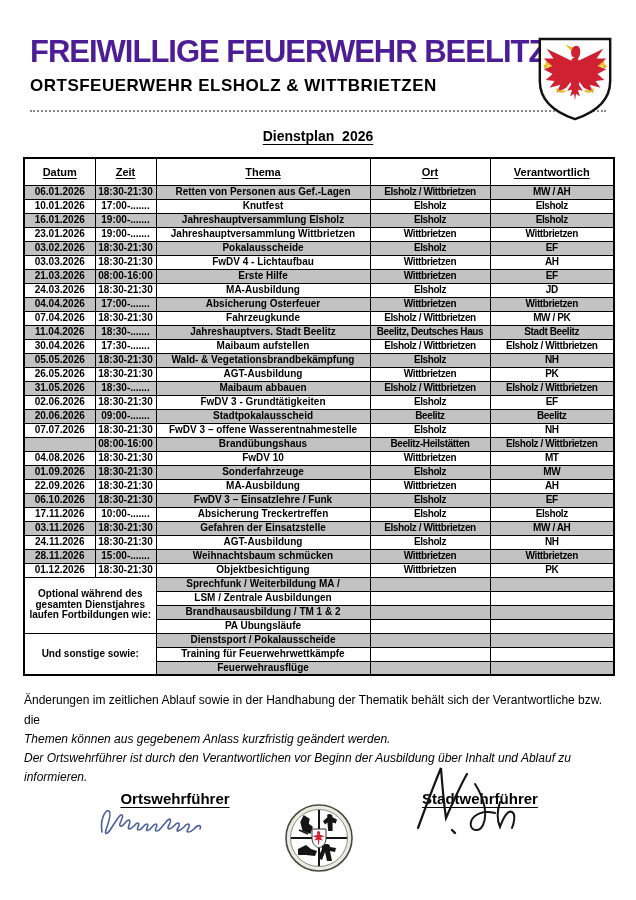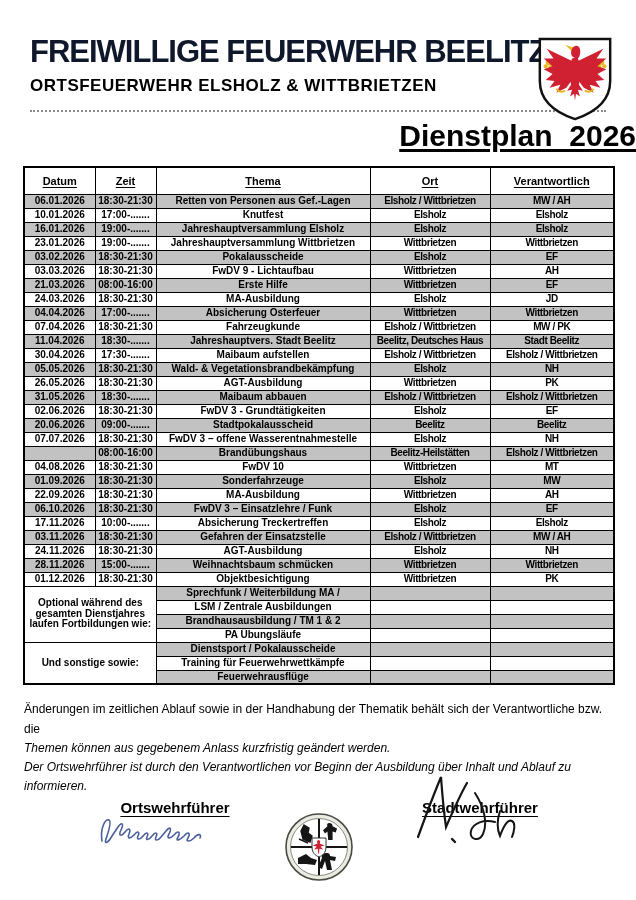--- a/index.html
+++ b/index.html
@@ -7,36 +7,36 @@
   body {
     width:636px; height:900px;
     font-family:"Liberation Sans", sans-serif;
     color:#000; position:relative; overflow:hidden;
   }
   .page { position:relative; width:636px; height:900px; }
 
   
   .masthead { position:relative; padding:36px 30px 0 30px; }
   .main-title {
-    color:#0f172a; font-size:31px; font-weight:bold;
+    color:#4c1d95; font-size:31px; font-weight:bold;
     letter-spacing:-1px; line-height:1.0; white-space:nowrap;
   }
   .sub-title {
     margin-top:9px; font-size:17px; font-weight:bold;
     letter-spacing:0.5px; white-space:nowrap;
   }
   .crest { position:absolute; top:36px; right:21px; width:80px; height:86px; }
   .dotted-sep {
     margin:14px 30px 0 30px;
     border-top:2px dotted #8a8a8a; height:0;
   }
 
   
   .doc-title {
-    margin-top:7px; text-align:right; font-size:30px; font-weight:bold;
+    margin-top:16px; text-align:center; font-size:14px; font-weight:bold;
     text-decoration:underline; text-underline-offset:3px; white-space:pre;
   }
   .doc-subtitle {
     margin-top:15px; text-align:center; font-size:23px; font-weight:bold;
     text-decoration:underline; text-underline-offset:3px;
   }
 
   
   table.plan {
     margin:13px 0 0 23px; border-collapse:collapse; table-layout:fixed;
@@ -160,21 +160,21 @@
         <tr class="shade">
           <td class="">03.02.2026</td>
           <td class="">18:30-21:30</td>
           <td class="thema">Pokalausscheide</td>
           <td class="ort">Elsholz</td>
           <td class="vera">EF</td>
         </tr>
         <tr>
           <td class="">03.03.2026</td>
           <td class="">18:30-21:30</td>
-          <td class="thema">FwDV 9 - Lichtaufbau</td>
+          <td class="thema">FwDV 4 - Lichtaufbau</td>
           <td class="ort">Wittbrietzen</td>
           <td class="vera">AH</td>
         </tr>
         <tr class="shade">
           <td class="">21.03.2026</td>
           <td class="">08:00-16:00</td>
           <td class="thema">Erste Hilfe</td>
           <td class="ort">Wittbrietzen</td>
           <td class="vera">EF</td>
         </tr>

